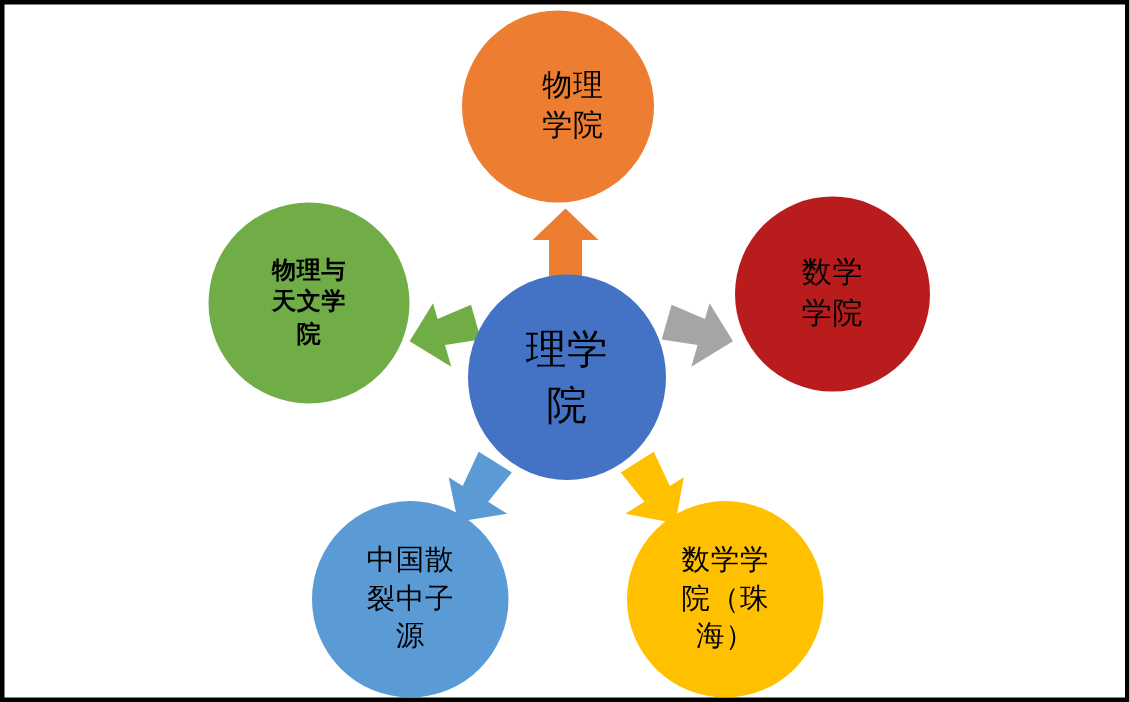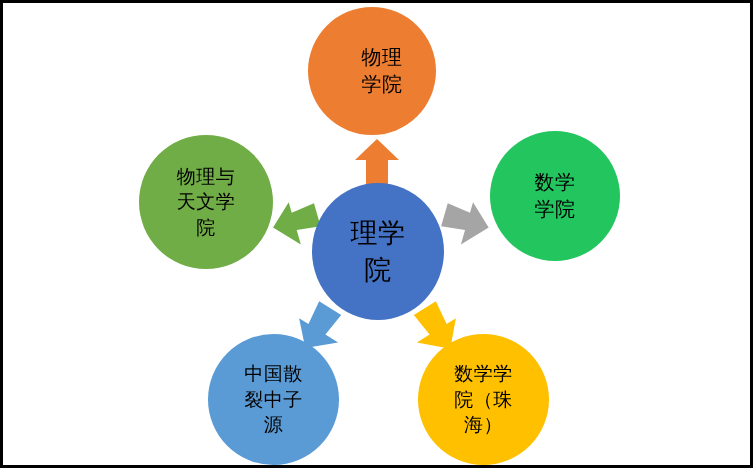--- a/index.html
+++ b/index.html
@@ -58,29 +58,29 @@
   #node-physics .label { font-size: 20px; margin-left: 20px; }
 
   
   #node-physics-astronomy {
     left: 136px;
     top: 132px;
     width: 134px;
     height: 134px;
     background: #70AD47;
   }
-  #node-physics-astronomy .label { font-size: 19px; }
+  #node-physics-astronomy .label { font-size: 16px; font-weight: bold; }
 
   
   #node-math {
     left: 487px;
     top: 128px;
     width: 130px;
     height: 130px;
-    background: #22c55e;
+    background: #b91c1c;
     font-family: Liberation Serif, serif;
   }
   #node-math .label { font-size: 20px; }
 
   
   #node-csns {
     left: 205px;
     top: 331px;
     width: 131px;
     height: 131px;

